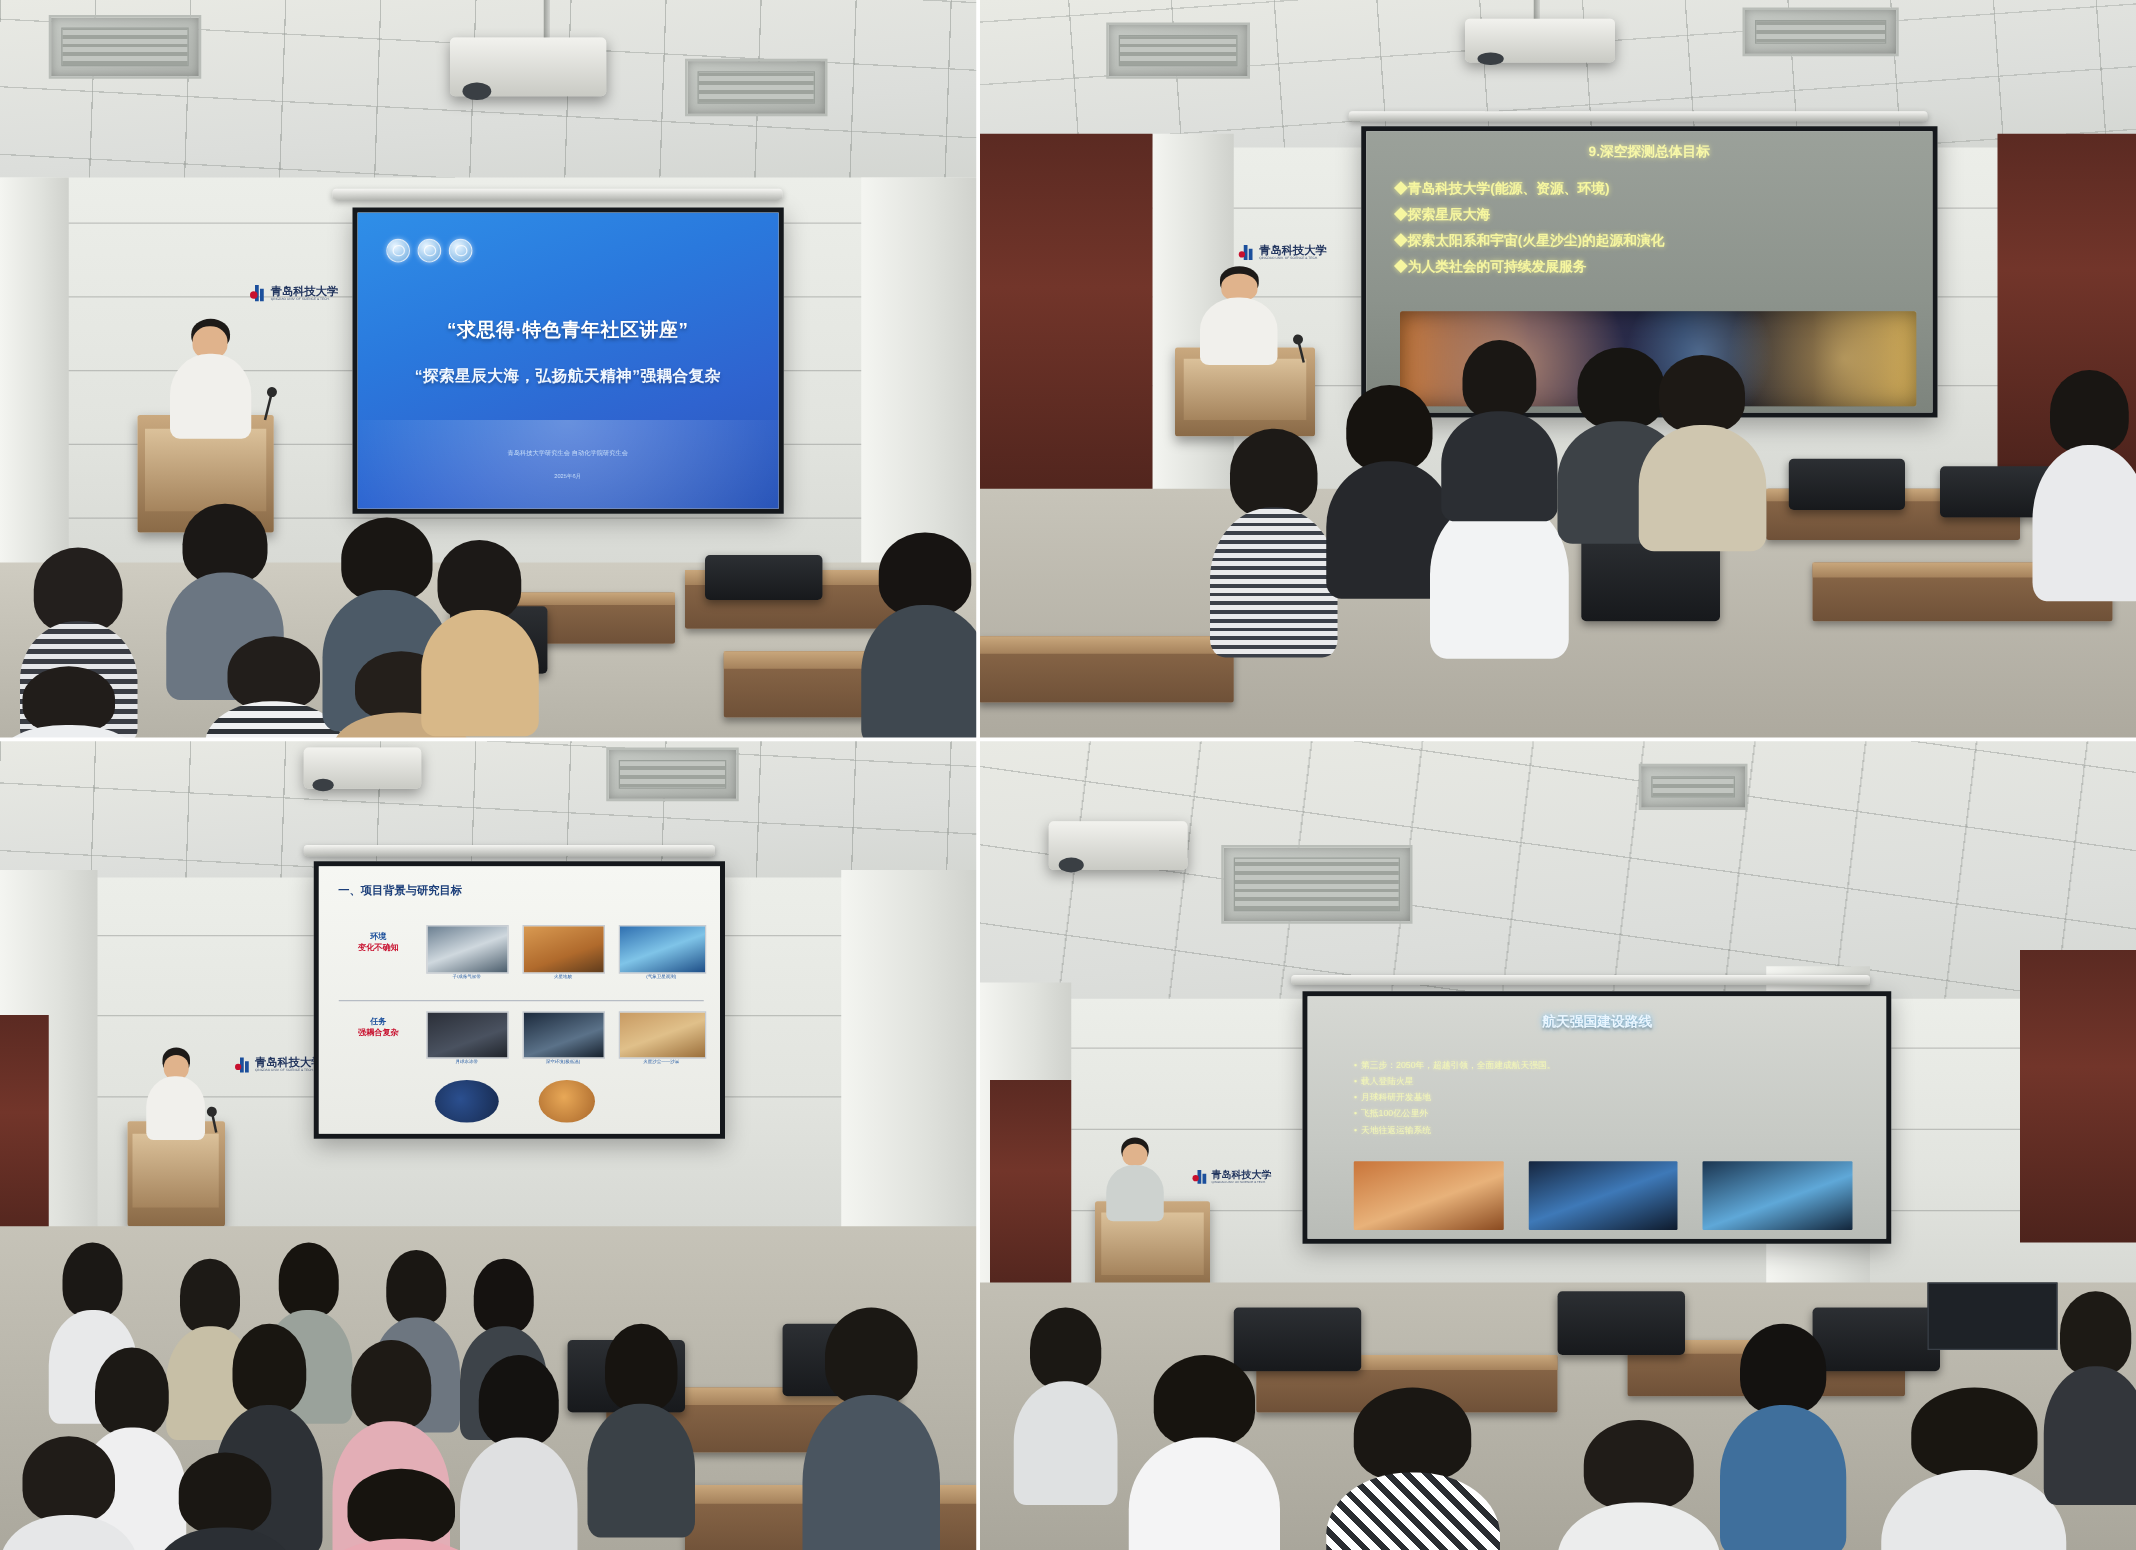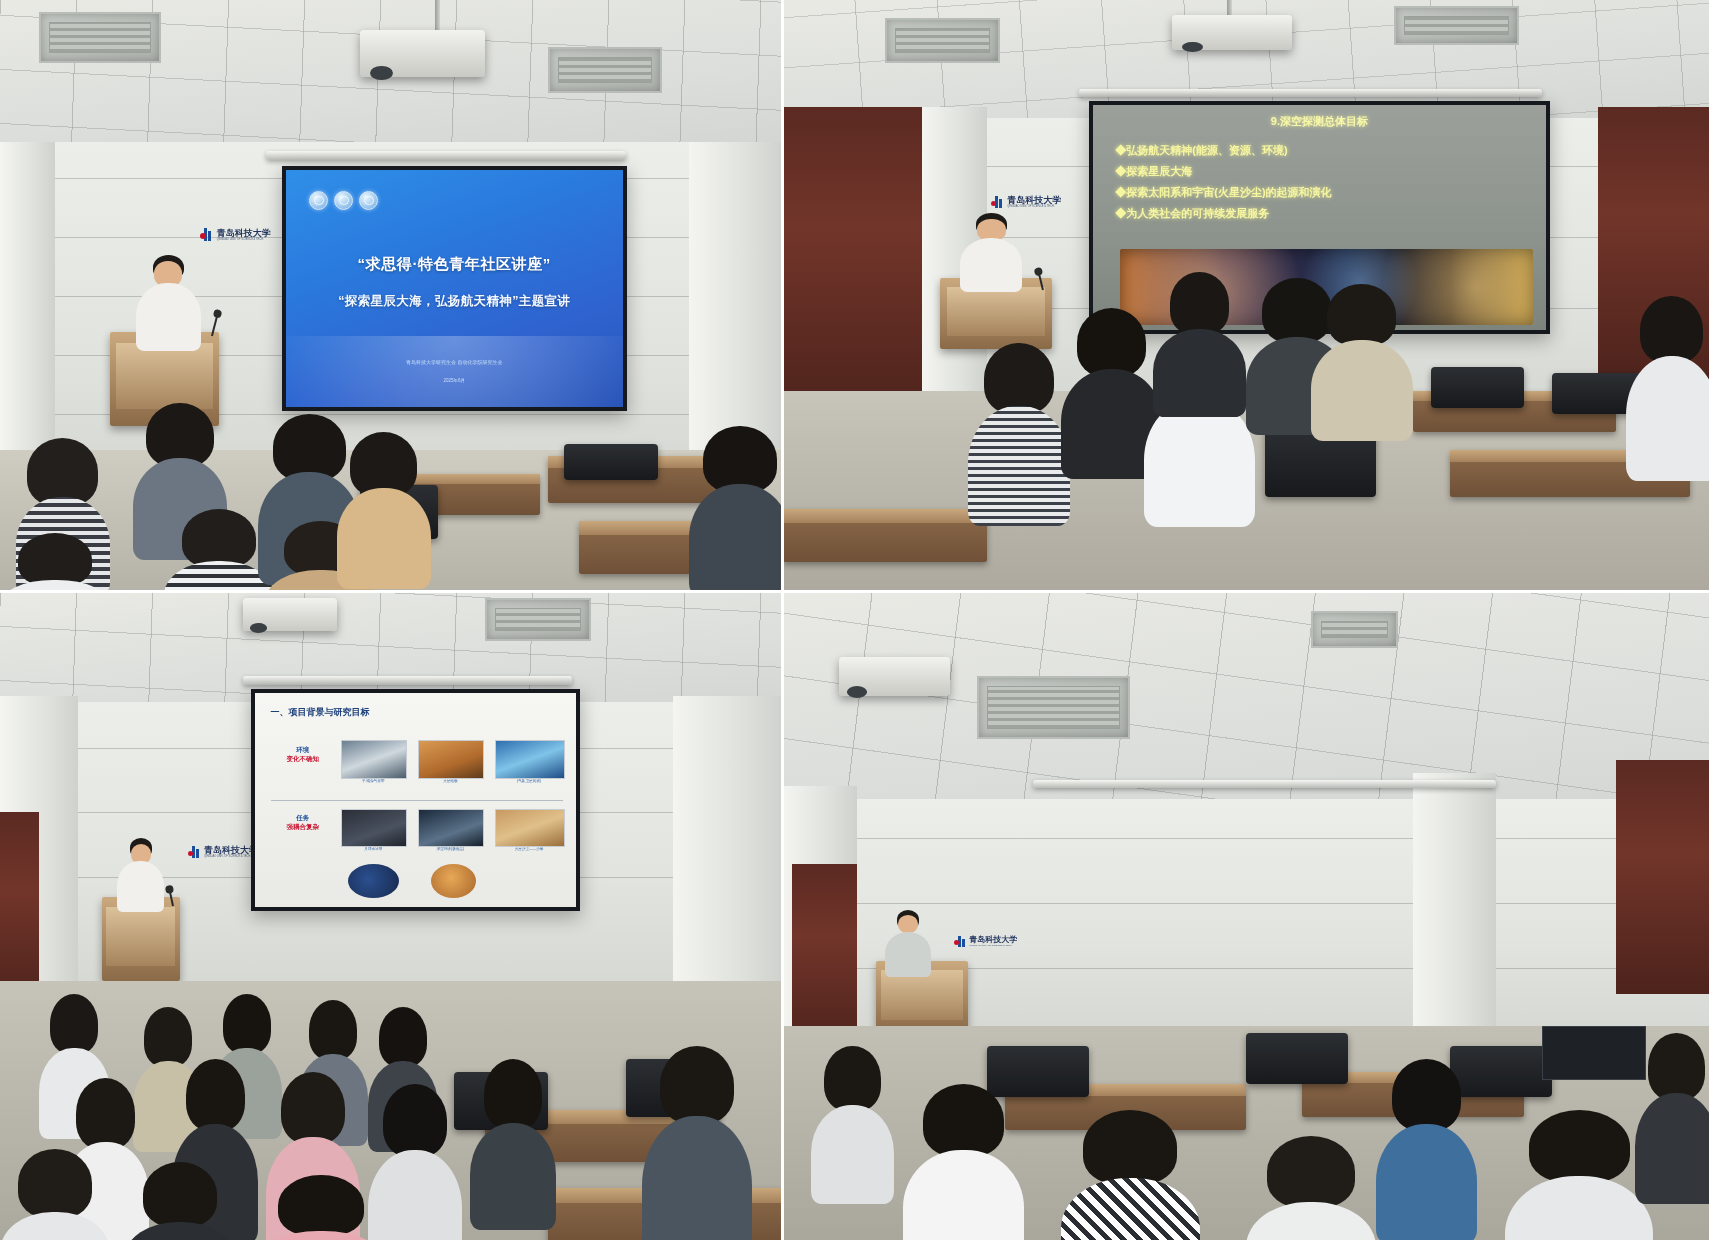--- a/index.html
+++ b/index.html
@@ -185,21 +185,21 @@
     <div class="screen-roller" style="left:34%;top:25.5%;width:46%;height:1.6%;"></div>
     <div class="screen" style="left:36%;top:28%;width:43%;height:40%;">
       <div class="slide-blue">
         <div class="glow"></div>
         <div class="seals" style="left:7%;top:9%;">
           <span class="seal" style="width:17px;height:17px;position:relative;"></span>
           <span class="seal" style="width:17px;height:17px;position:relative;"></span>
           <span class="seal" style="width:17px;height:17px;position:relative;"></span>
         </div>
         <div class="s1-title" style="top:36%;font-size:15px;">“求思得·特色青年社区讲座”</div>
-        <div class="s1-sub" style="top:52%;font-size:12.5px;">“探索星辰大海，弘扬航天精神”主题宣讲</div>
+        <div class="s1-sub" style="top:52%;font-size:12.5px;">“探索星辰大海，弘扬航天精神”强耦合复杂</div>
         <div class="s1-foot" style="top:80%;font-size:5px;">青岛科技大学研究生会    自动化学院研究生会</div>
         <div class="s1-foot" style="top:88%;font-size:4.5px;">2025年6月</div>
       </div>
     </div>
 
     <div class="podium" style="left:14%;top:56%;width:14%;height:16%;">
       <div class="face"></div>
     </div>
     <div class="mic" style="left:27%;top:53%;height:22px;transform:rotate(14deg);"></div>
     <div class="person speaker" style="left:17%;top:43%;width:9%;height:16%;">
@@ -290,21 +290,21 @@
         <div class="logo-text" style="font-size:9px;line-height:10px;">青岛科技大学</div>
         <div class="logo-sub" style="font-size:2.6px;line-height:4px;">QINGDAO UNIV. OF SCIENCE &amp; TECH.</div>
       </div>
     </div>
 
     <div class="screen-roller" style="left:32%;top:15%;width:50%;height:1.4%;"></div>
     <div class="screen" style="left:33%;top:17%;width:49%;height:38%;">
       <div class="slide-dark">
         <div class="s2-head" style="top:4%;font-size:11px;">9.深空探测总体目标</div>
         <div class="s2-list" style="top:17%;font-size:11px;">
-          <div>◆弘扬航天精神(能源、资源、环境)</div>
+          <div>◆青岛科技大学(能源、资源、环境)</div>
           <div>◆探索星辰大海</div>
           <div>◆探索太阳系和宇宙(火星沙尘)的起源和演化</div>
           <div>◆为人类社会的可持续发展服务</div>
         </div>
         <div class="s2-strip"></div>
       </div>
     </div>
 
     <div class="podium" style="left:17%;top:47%;width:12%;height:12%;">
         <div class="face"></div>
@@ -536,20 +536,37 @@
         <span class="bar" style="left:8px;top:3px;width:3px;height:8px;"></span>
         <span class="dot" style="left:0;top:4px;width:5px;height:5px;"></span>
       </div>
       <div>
         <div class="logo-text" style="font-size:8px;line-height:9px;">青岛科技大学</div>
         <div class="logo-sub" style="font-size:2.4px;line-height:3.5px;">QINGDAO UNIV. OF SCIENCE &amp; TECH.</div>
       </div>
     </div>
 
     <div class="screen-roller" style="left:27%;top:29%;width:50%;height:1.2%;"></div>
+    <div class="screen" style="left:28%;top:31%;width:50%;height:30%;">
+      <div class="slide-route">
+        <div class="s4-title" style="top:7%;font-size:11px;">航天强国建设路线</div>
+        <div class="s4-list" style="top:26%;font-size:7px;">
+          <div>第三步：2050年，超越引领，全面建成航天强国。</div>
+          <div>载人登陆火星</div>
+          <div>月球科研开发基地</div>
+          <div>飞抵100亿公里外</div>
+          <div>天地往返运输系统</div>
+        </div>
+        <div class="s4-pics">
+          <i style="background:linear-gradient(160deg,#c9753a,#e8b27a 55%,#8a4a20);"></i>
+          <i style="background:linear-gradient(160deg,#16263f,#3e79b8 50%,#0e1a2c);"></i>
+          <i style="background:linear-gradient(160deg,#1b3550,#5fa8d8 55%,#12253a);"></i>
+        </div>
+      </div>
+    </div>
 
     <div class="podium" style="left:10%;top:57%;width:10%;height:11%;">
         <div class="face"></div>
       </div>
     <div class="person speaker" style="left:11%;top:49%;width:5%;height:10%;">
       <div class="hair" style="left:26%;top:0;width:48%;height:30%;"></div>
       <div class="head" style="left:28%;top:8%;width:44%;height:28%;"></div>
       <div class="body" style="left:0;top:34%;width:100%;height:70%;background:#cdd2cf;"></div>
     </div>
 

